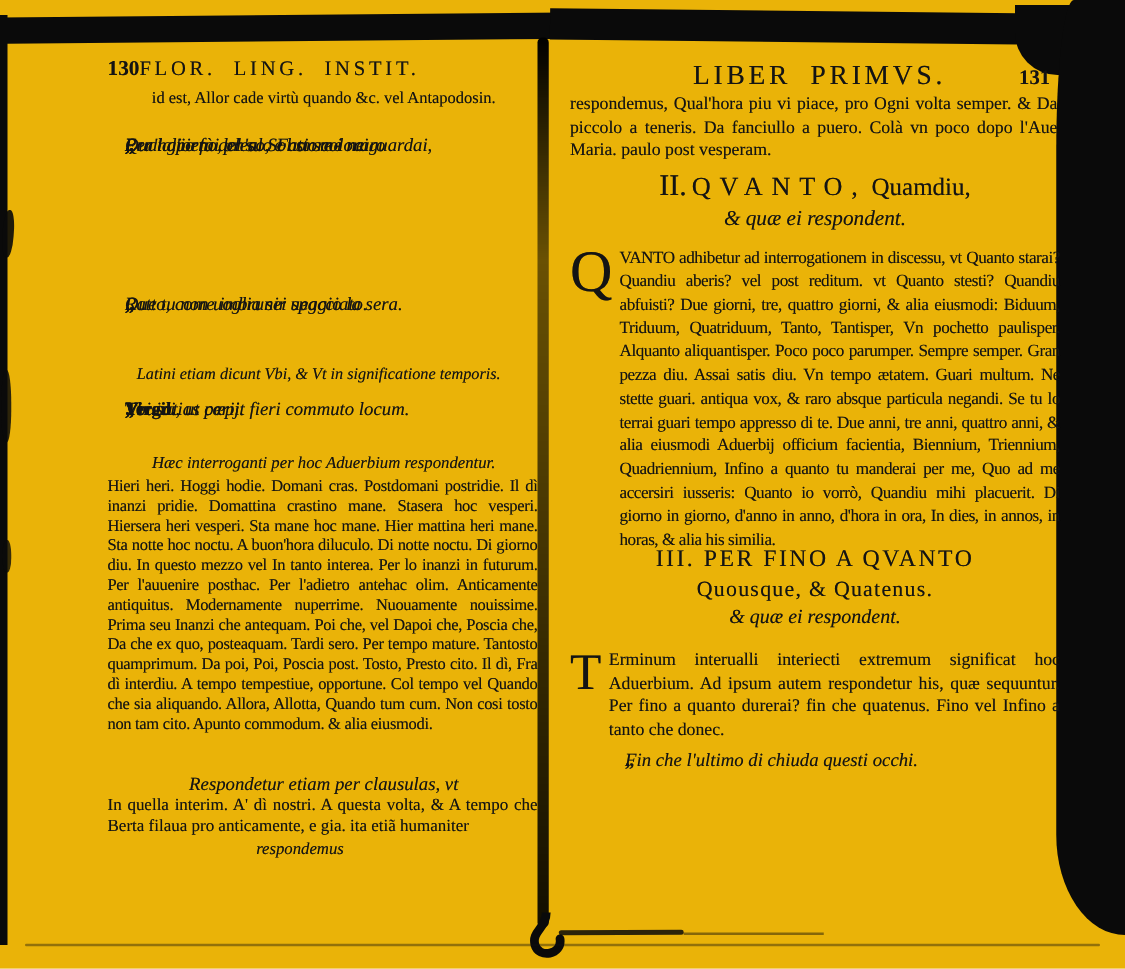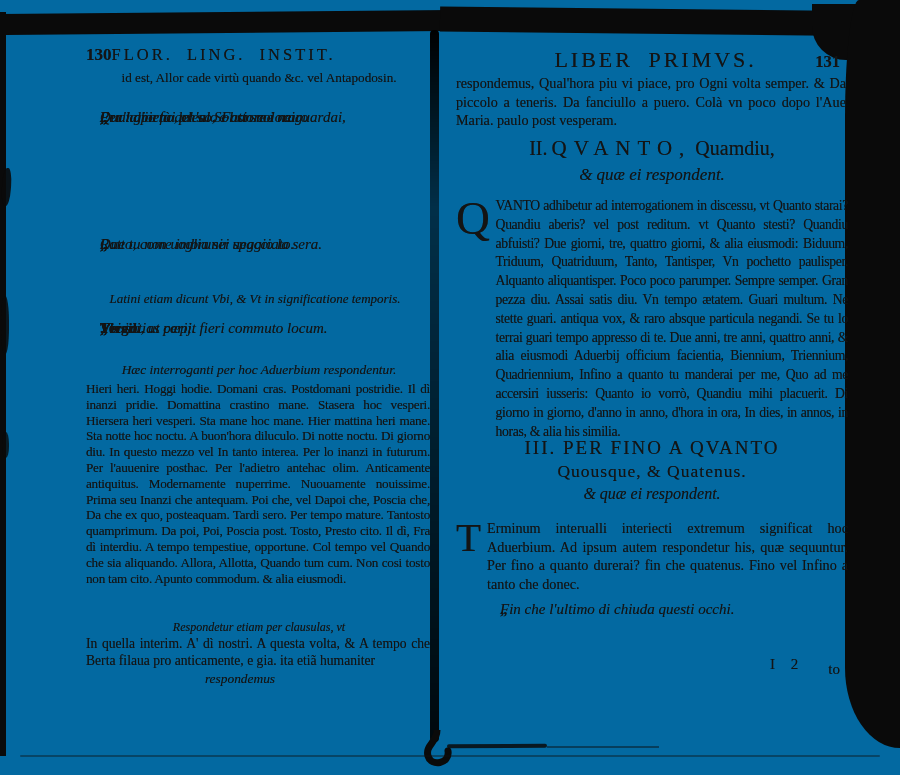--- a/index.html
+++ b/index.html
@@ -1,17 +1,17 @@
 <!DOCTYPE html>
 <html><head>
 <meta charset="utf-8">
 <style>
   html,body{margin:0;padding:0;background:#ffffff;}
   .stage{
-    position:relative;width:900px;height:775px;overflow:hidden;background:#0369a1;
+    position:relative;width:900px;height:775px;overflow:hidden;background:#eab308;
     font-family:"Liberation Serif","DejaVu Serif",serif;color:#141414;
   }
   .stage *{position:absolute;box-sizing:border-box;}
   .txt{text-shadow:0 0 .5px rgba(20,20,20,.55);}
 
   
   .band-left{left:0;top:12px;width:452px;height:21px;background:#0a0a0a;transform:rotate(-0.5deg);border-radius:0 0 9px 5px;}
   .band-right{left:440px;top:9px;width:462px;height:25px;background:#0a0a0a;transform:rotate(0.6deg);border-radius:0 0 4px 0;}
   .corner-tr{left:812px;top:4px;width:88px;height:56px;background:#0a0a0a;border-radius:0 0 0 34px;}
   .edge-left{left:0;top:12px;width:6px;height:744px;background:#0a0a0a;}
@@ -36,31 +36,31 @@
   .qrow .qmark{font-style:normal;font-weight:bold;letter-spacing:1px;}
   .qrow .qattr{margin-left:auto;font-style:normal;font-weight:bold;}
   .qrow .qattr.mid{margin-right:52px;}
   .lp-q1{left:100px;top:106px;}
   .lp-gloss{left:80px;top:177px;width:352px;text-align:center;font-size:13px;line-height:16.5px;}
   .lp-q2{left:100px;top:233px;}
   .lp-latin{left:78px;top:291px;width:354px;text-align:center;font-style:italic;font-size:13px;}
   .lp-q3{left:100px;top:317px;}
   .lp-resp{left:86px;top:362px;width:346px;text-align:center;font-style:italic;font-size:13.4px;}
   .lp-body{left:86px;top:381px;width:344px;font-size:13.2px;line-height:15.8px;letter-spacing:-0.25px;text-align:justify;text-align-last:left;}
-  .lp-claus{left:86px;top:620px;width:346px;text-align:center;font-style:italic;font-size:12px;}
+  .lp-claus{left:86px;top:620px;width:346px;text-align:center;font-style:italic;font-size:15px;}
   .lp-close{left:86px;top:636px;width:344px;font-size:13.6px;line-height:16.5px;text-align:justify;text-align-last:left;}
   .lp-closeword{left:86px;top:671px;width:344px;text-align:center;padding-right:36px;font-style:italic;font-size:13.4px;}
 
   
   .rp-header{left:456px;top:47px;width:392px;display:flex;align-items:baseline;}
   .rp-header .runtitle{position:static;flex:1;text-align:center;font-size:22px;letter-spacing:3px;word-spacing:7px;padding-left:40px;}
   .rp-header .pagenum{position:static;font-size:16.5px;font-weight:bold;padding-right:8px;}
   .rp-open{left:456px;top:74px;width:390px;font-size:14.2px;line-height:18.5px;text-align:justify;text-align-last:left;}
   .rp-h2a{left:456px;top:136px;width:392px;text-align:center;}
-  .h2num{position:static;font-size:20px;margin-right:0;}
+  .h2num{position:static;font-size:24px;margin-right:0;}
   .h2main{position:static;font-size:21px;letter-spacing:7px;}
   .h2sub{position:static;font-size:20px;text-align:center;}
   .rp-h2b{left:456px;top:165px;width:392px;text-align:center;font-style:italic;font-size:17px;}
   .rp-body2{left:456px;top:197px;width:392px;font-size:13.7px;line-height:18.8px;letter-spacing:-0.35px;text-align:justify;text-align-last:left;}
   .dropQ{position:static;float:left;font-size:47px;line-height:37px;padding:3px 6px 0 0;}
   .dropT{position:static;float:left;font-size:41px;line-height:33px;padding:2px 6px 0 0;}
   .rp-h3a{left:456px;top:437px;width:392px;text-align:center;font-size:19px;letter-spacing:2px;}
   .rp-h3b{left:456px;top:461px;width:392px;text-align:center;font-size:17.5px;letter-spacing:1px;}
   .rp-h3c{left:456px;top:485px;width:392px;text-align:center;font-style:italic;font-size:16px;}
   .rp-body3{left:456px;top:519px;width:392px;font-size:14.2px;line-height:18.5px;text-align:justify;text-align-last:left;}
@@ -178,18 +178,14 @@
   </div>
 
   <div class="rp-quote quoteblock">
     <div class="qrow txt">
       <span class="qmark">„</span>
       <span>Fin che l'ultimo di chiuda questi occhi.</span>
     </div>
   </div>
 
 
-  <div class="rp-sig txt">
-    <span class="sig">I 2</span>
-    <span class="catch">to</span>
-  </div>
 
 </div>
 
 </body></html>

